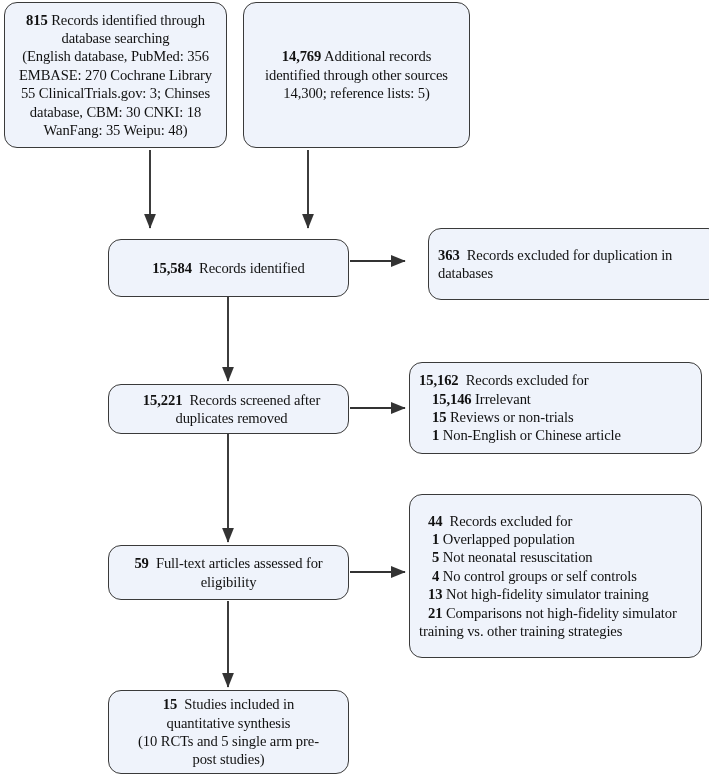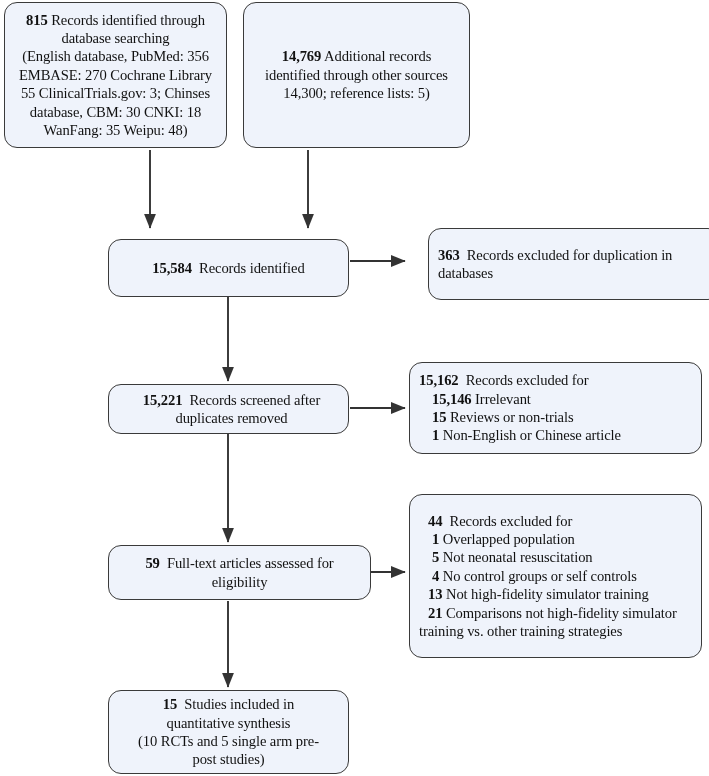--- a/index.html
+++ b/index.html
@@ -122,21 +122,21 @@
   <div class="node left" style="left:409px; top:362px; width:293px; height:92px;">
     <div class="txt">
       <span class="n">15,162</span>
       &nbsp;<span>Records excluded for</span>
       <span class="line"><span class="n ind1">15,146</span>&nbsp;<span>Irrelevant</span></span>
       <span class="line"><span class="n ind1">15</span>&nbsp;<span>Reviews or non-trials</span></span>
       <span class="line"><span class="n ind1">1</span>&nbsp;<span>Non-English or Chinese article</span></span>
     </div>
   </div>
 
-  <div class="node center" style="left:108px; top:545px; width:263px; height:55px;">
+  <div class="node center" style="left:108px; top:545px; width:241px; height:55px;">
     <div class="txt">
       <span class="n">59</span>
       &nbsp;<span>Full-text articles assessed for</span>
       <span class="line">eligibility</span>
     </div>
   </div>
 
   <div class="node left" style="left:409px; top:494px; width:293px; height:164px;justify-content:flex-end;">
     <div class="txt">
       <span class="n ind2">44</span>

